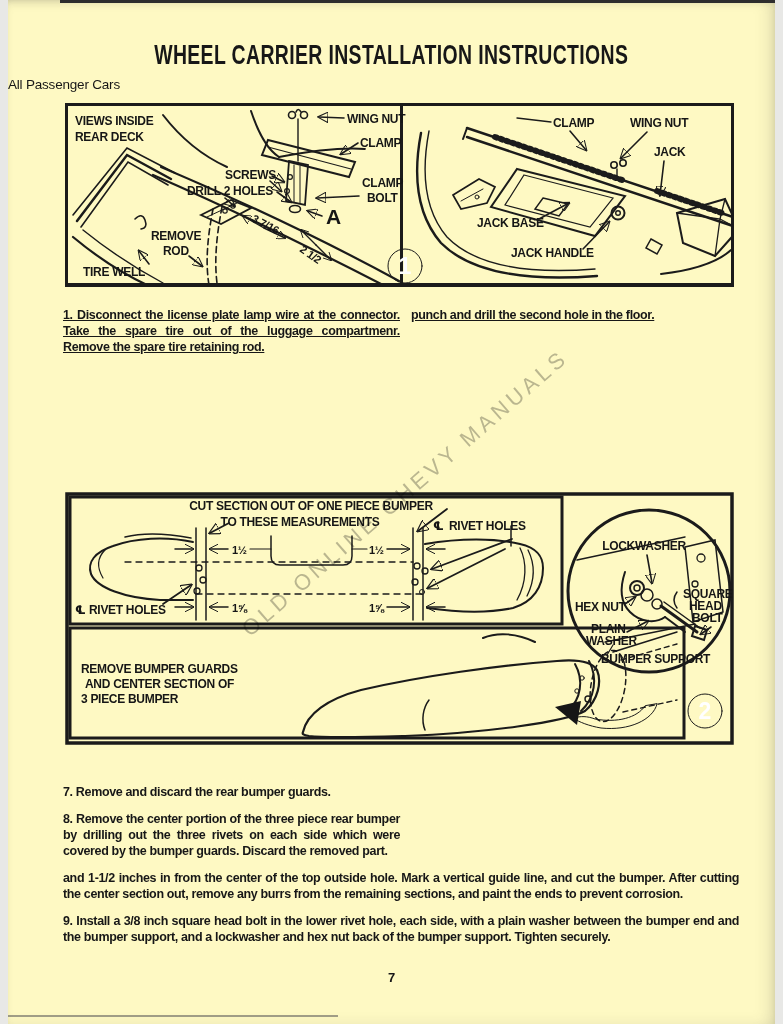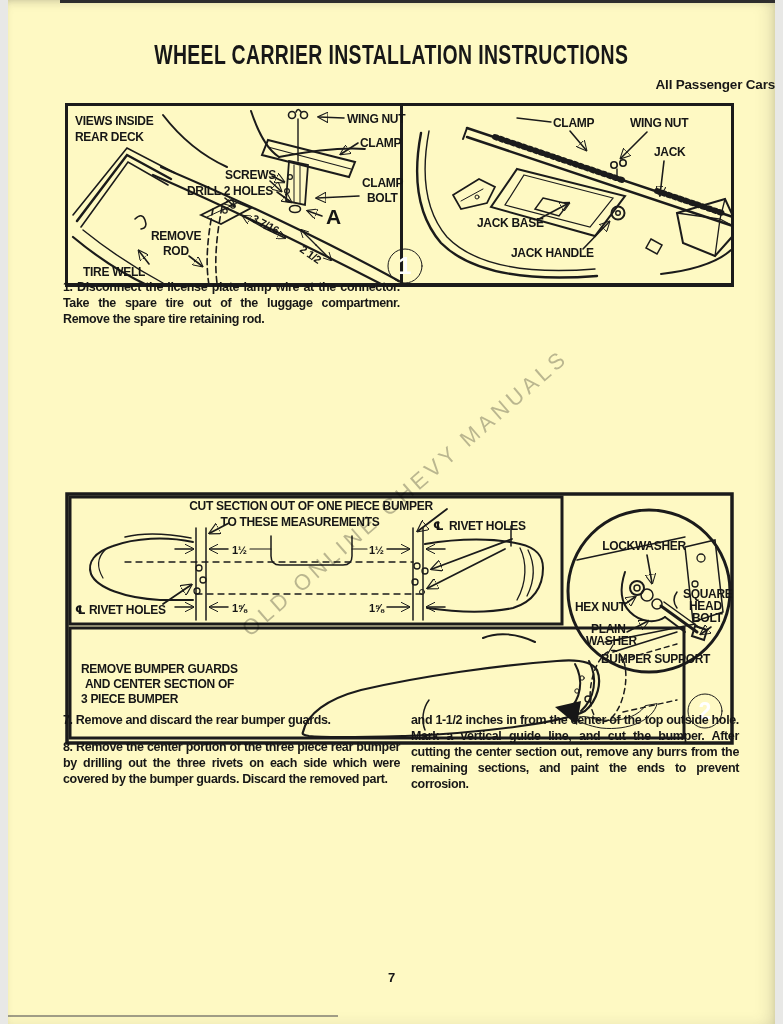--- a/index.html
+++ b/index.html
@@ -13,35 +13,35 @@
     box-shadow:inset -8px 0 20px -10px rgba(60,60,60,.35), inset 0 5px 12px -9px rgba(40,40,40,.5);
   }
   .scan-top-line{position:absolute;top:0;left:52px;right:0;height:3px;background:#2e2e2e;z-index:8;}
   .scan-bottom-line{position:absolute;bottom:7px;left:0;width:330px;height:2px;background:#555;opacity:.55;z-index:8;}
   .title{
     position:absolute;top:40px;left:0;width:100%;text-align:center;
     font-weight:700;font-size:27px;white-space:nowrap;
   }
   .title > span{display:inline-block;transform:scaleX(.72);transform-origin:center;letter-spacing:.5px;}
   .subtitle{
-    position:absolute;top:77px;left:0;width:100%;text-align:right;
-    font-weight:700;font-size:13.5px;letter-spacing:-.2px;
+    position:absolute;top:77px;left:0;width:100%;text-align:left;
+    font-weight:400;font-size:13.5px;letter-spacing:-.2px;
   }
   .fig{position:absolute;z-index:1;}
   .fig1{left:57px;top:103px;}
   .fig2{left:57px;top:492px;}
   .fig text{font-weight:700;fill:#161616;font-size:12px;letter-spacing:-.3px;}
   .fig .cl{font-family:"DejaVu Sans",sans-serif;font-size:12px;}
   .fig .big{font-size:21px;letter-spacing:0;}
   .fig .dim{font-size:11px;}
   .fig .badge-num{font-size:23px;fill:#ffffff;letter-spacing:0;}
   .fig path,.fig line,.fig rect,.fig circle,.fig ellipse{stroke:#1b1b1b;fill:none;stroke-linecap:round;}
   .cols{position:absolute;left:55px;width:676px;display:flex;z-index:2;}
-  .cols-top{top:279px;}
-  .cols-bottom{top:712px;}
+  .cols-top{top:307px;text-decoration:underline;}
+  .cols-bottom{top:784px;flex-direction:column;}
   .col-l{width:337px;margin-right:11px;}
   .col-r{flex:1;}
   .para{
     margin:0 0 11px 0;font-weight:700;font-size:12.5px;line-height:16px;
     letter-spacing:-.35px;text-align:justify;
   }
   .page-number{
     position:absolute;top:970px;left:0;width:100%;text-align:center;
     font-weight:700;font-size:13px;
   }
@@ -179,20 +179,21 @@
       <circle cx="340" cy="163" r="17" fill="#141414" stroke="none"></circle>
       <text x="340" y="171" text-anchor="middle" class="badge-num">1</text>
     </g>
   </svg>
 
   <div class="cols cols-top">
     <div class="col-l">
       <p class="para">1. Disconnect the license plate lamp wire at the connector. Take the spare tire out of the luggage compartmenr. Remove the spare tire retaining rod.</p>
     </div>
     <div class="col-r">
+      <p class="para">punch and drill the second hole in the floor.</p>
     </div>
   </div>
 
   <svg class="fig fig2" width="669" height="253" viewBox="0 0 669 253">
     <defs>
       <marker id="ah2" viewBox="0 0 10 10" refX="8.5" refY="5" markerWidth="6.5" markerHeight="6.5" orient="auto">
         <path d="M0,0 L10,5 L0,10 Z" fill="#1b1b1b" stroke="none"></path>
       </marker>
     </defs>
     <rect x="2" y="2" width="665" height="249" stroke-width="3.5"></rect>
@@ -309,18 +310,19 @@
     </g>
   </svg>
 
   <div class="cols cols-bottom">
     <div class="col-l">
       <p class="para">7. Remove and discard the rear bumper guards.</p>
       <p class="para">8. Remove the center portion of the three piece rear bumper by drilling out the three rivets on each side which were covered by the bumper guards. Discard the removed part.</p>
     </div>
     <div class="col-r">
       <p class="para">and 1-1/2 inches in from the center of the top outside hole. Mark a vertical guide line, and cut the bumper. After cutting the center section out, remove any burrs from the remaining sections, and paint the ends to prevent corrosion.</p>
+      <p class="para">9. Install a 3/8 inch square head bolt in the lower rivet hole, each side, with a plain washer between the bumper end and the bumper support, and a lockwasher and hex nut back of the bumper support. Tighten securely.</p>
     </div>
   </div>
 
   <div class="page-number">7</div>
   <div class="watermark">OLD ONLINE CHEVY MANUALS</div>
 </div>
 
 </body></html>

